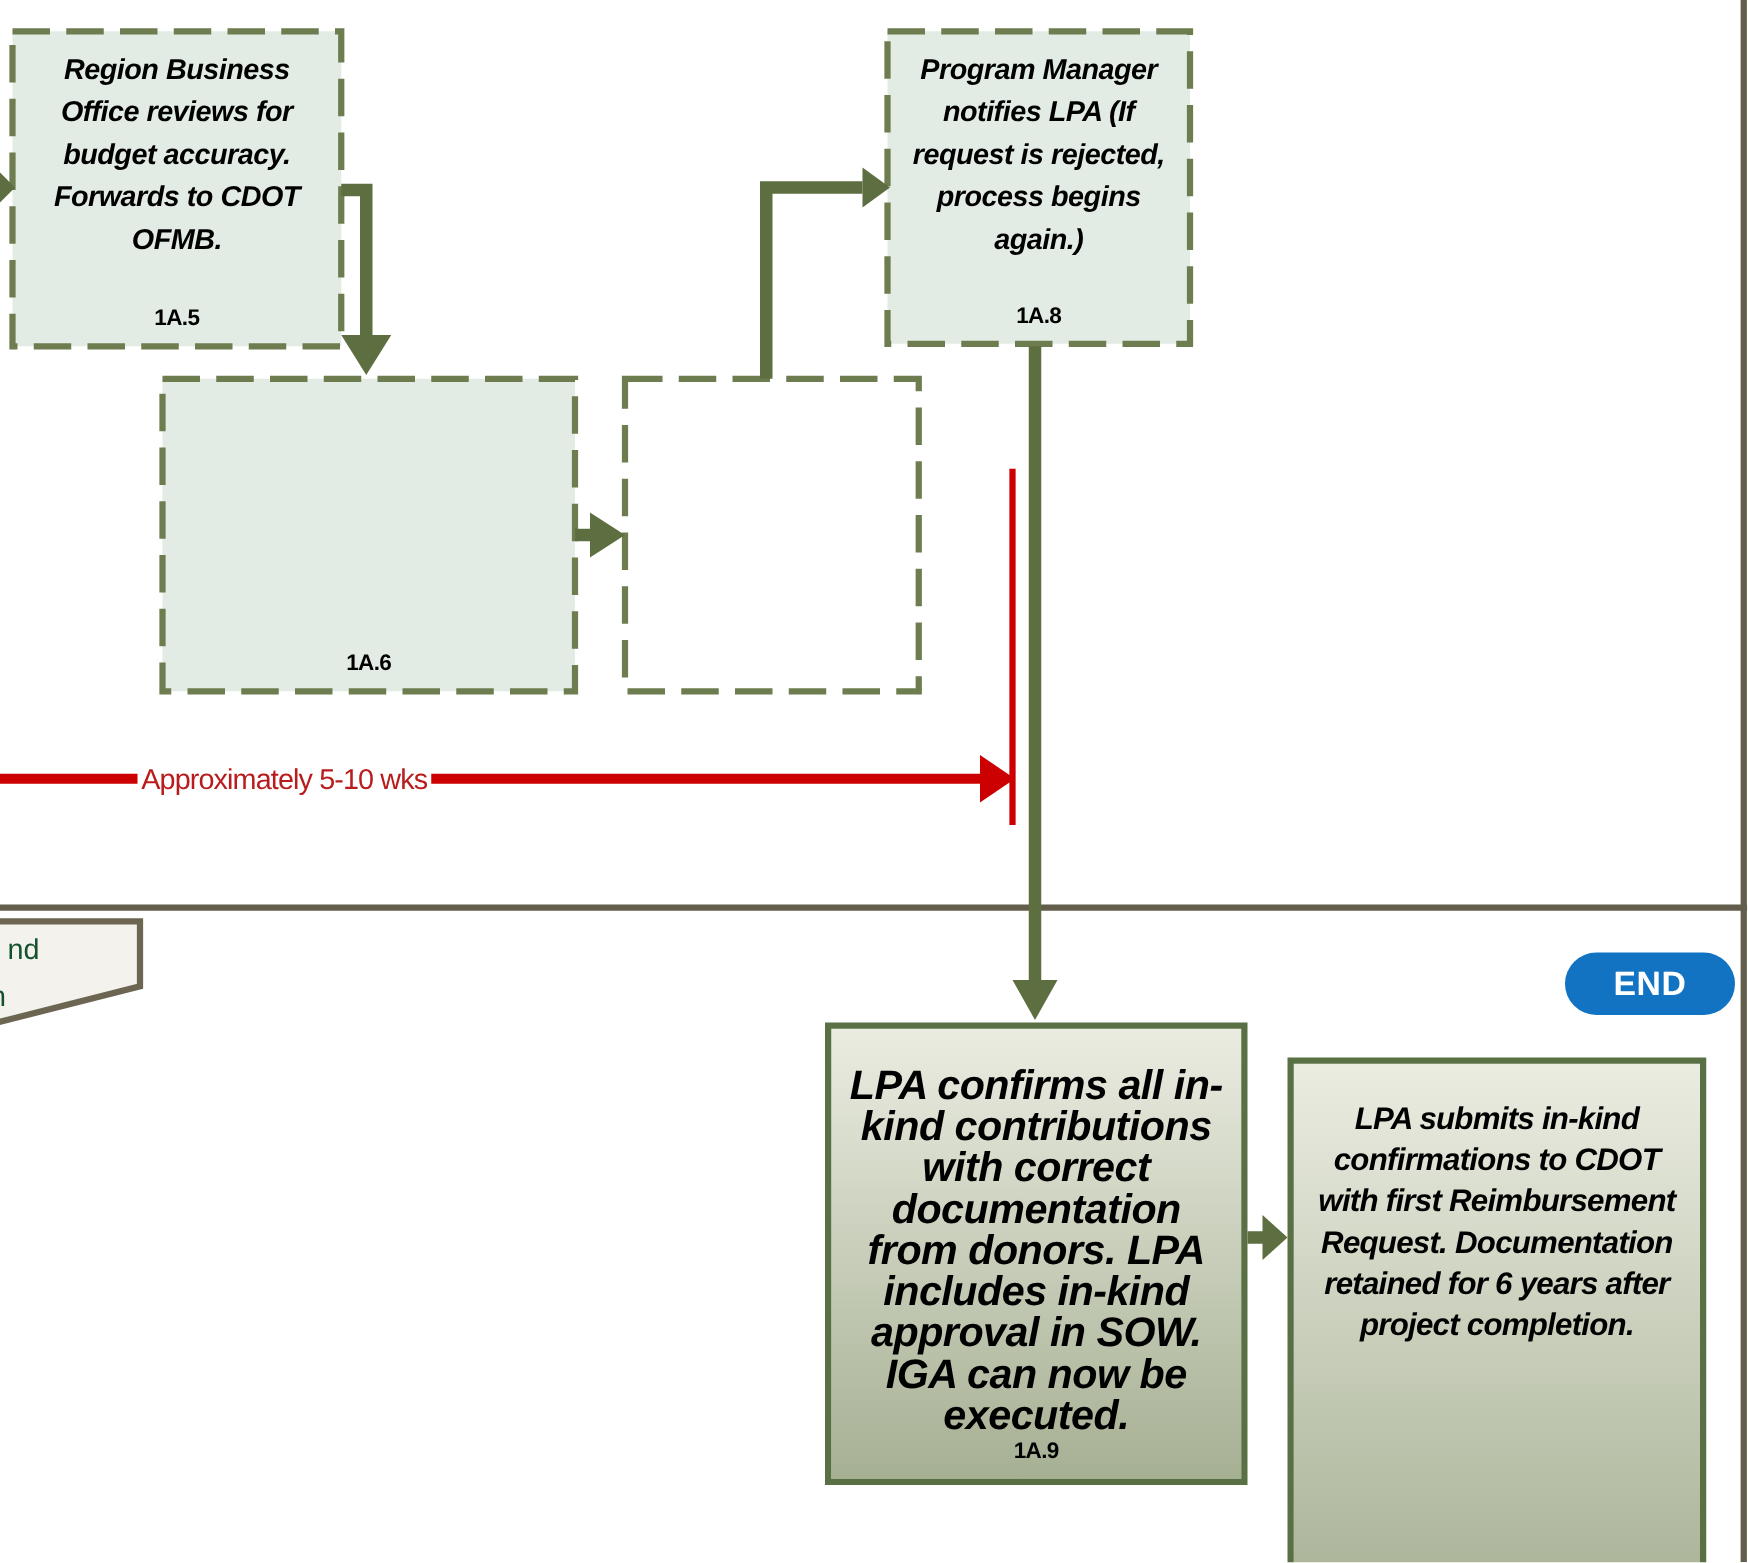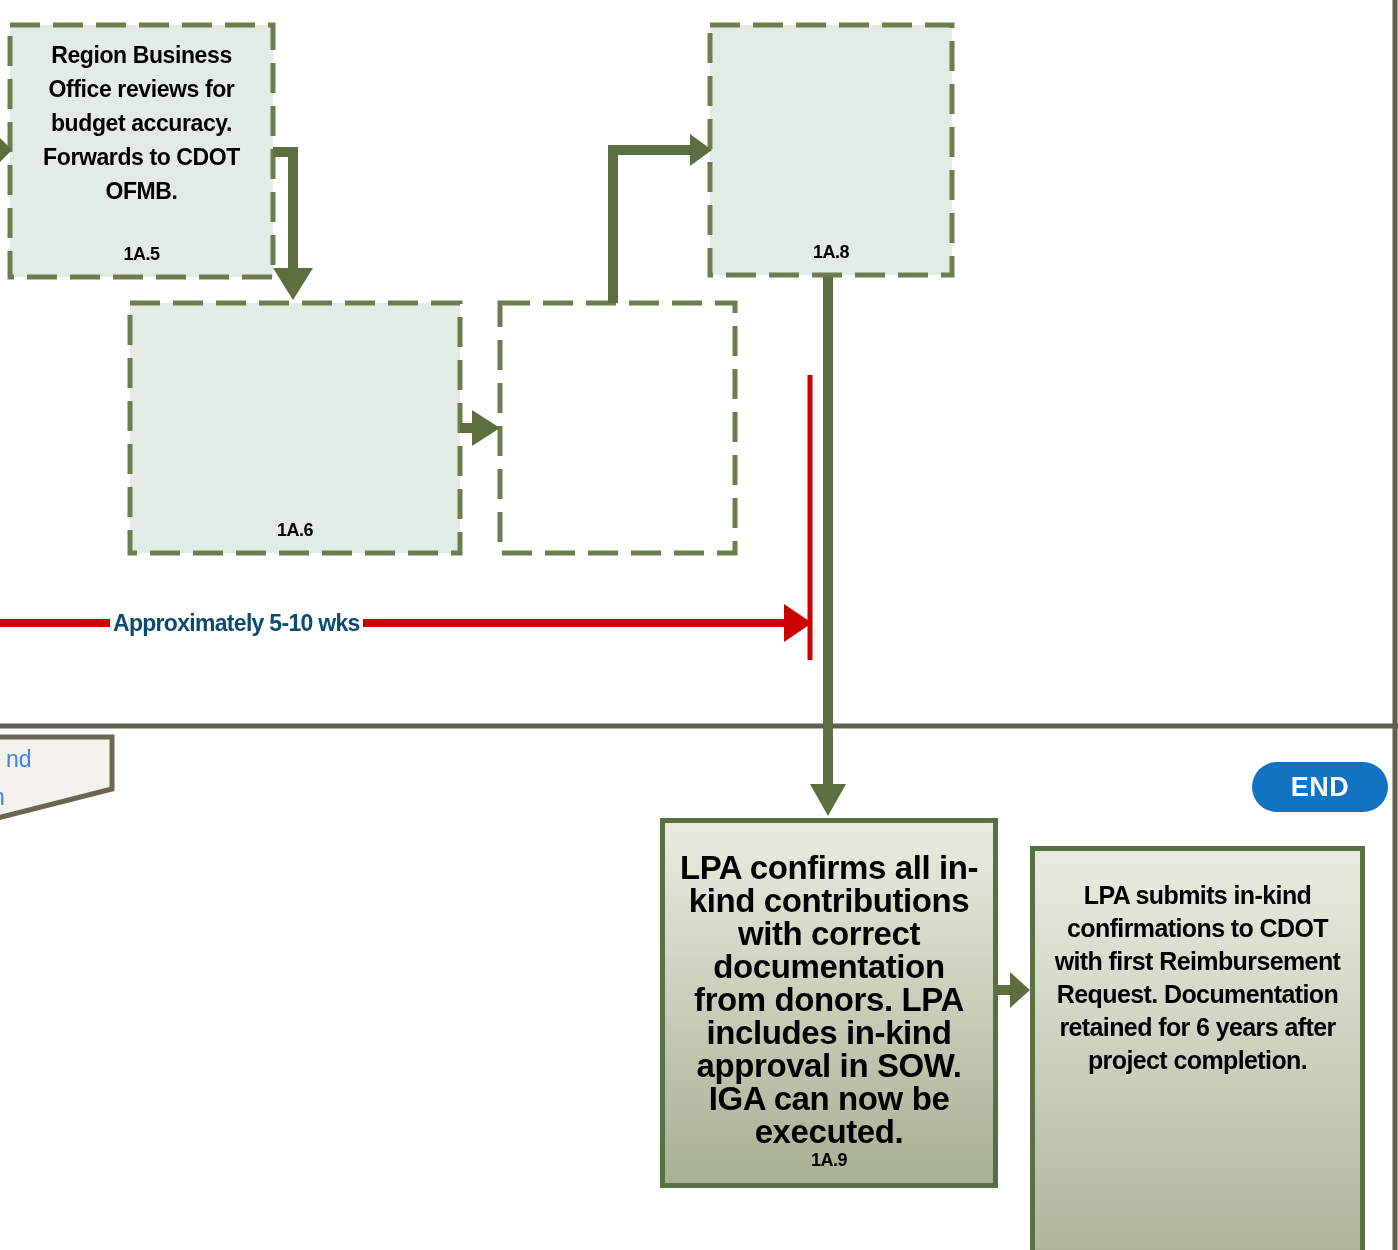--- a/index.html
+++ b/index.html
@@ -8,20 +8,21 @@
     overflow:hidden;font-family:"Liberation Sans",sans-serif;
   }
   svg.layer{position:absolute;left:0;top:0;z-index:2;pointer-events:none;}
   .box{
     position:absolute;z-index:1;display:flex;flex-direction:column;align-items:center;
     text-align:center;box-sizing:border-box;color:#000;
   }
   .box .body{
     padding:13px 13px 0 13px;font-size:23px;line-height:34px;font-weight:bold;
     letter-spacing:-0.4px;
+    font-style:italic;
   }
   .box .tag{margin-top:auto;padding-bottom:12px;font-size:18px;font-weight:bold;letter-spacing:-0.5px;}
   .dashedbox{background:#e3ece4;}
   .solidbox{
     background:linear-gradient(#eaece1,#a6b093);
     border:5px solid #597044;
   }
   .solidbox .body{font-size:33px;line-height:33px;padding-top:28px;}
   .b5{left:10px;top:25px;width:263px;height:252px;}
   .b6{left:130px;top:303px;width:330px;height:250px;}
@@ -30,40 +31,41 @@
   .b9{left:660px;top:818px;width:338px;height:370px;}
   .b10{left:1030px;top:846px;width:335px;height:454px;}
   .b10 .body{font-size:25px;letter-spacing:-0.6px;}
   .endpill{
     position:absolute;z-index:3;left:1252px;top:762px;width:136px;height:50px;
     background:#1173c1;border-radius:26px;color:#fff;font-weight:bold;font-size:27px;
     display:flex;align-items:center;justify-content:center;letter-spacing:0.5px;text-align:center;
   }
   .timeline-label{
     position:absolute;z-index:3;left:110px;top:608px;background:#ffffff;
-    color:#0c4a6e;font-weight:bold;font-size:23px;letter-spacing:-0.7px;padding:0 3px;
+    color:#b91c1c;font-weight:normal;font-size:23px;letter-spacing:-0.7px;padding:0 3px;
     line-height:30px;
   }
-  .frag{position:absolute;z-index:3;font-size:23px;color:#3b82f6;line-height:26px;}
+  .frag{position:absolute;z-index:3;font-size:23px;color:#14532d;line-height:26px;}
   .frag1{left:6px;top:746px;}
   .frag2{left:-8px;top:784px;}
 </style>
 </head>
 <body>
 
 <div class="canvas">
 
   <div class="box dashedbox b5">
     <div class="body">Region Business Office reviews for budget accuracy.  Forwards to CDOT OFMB.</div>
     <div class="tag">1A.5</div>
   </div>
   <div class="box dashedbox b6">
     <div class="tag">1A.6</div>
   </div>
   <div class="box dashedbox b8">
+    <div class="body">Program Manager notifies LPA (If request is rejected, process begins again.)</div>
     <div class="tag">1A.8</div>
   </div>
 
   <div class="box solidbox b9">
     <div class="body">LPA confirms all in-kind contributions with correct documentation from donors. LPA includes in-kind approval in SOW.  IGA can now be executed.</div>
     <div class="tag">1A.9</div>
   </div>
   <div class="box solidbox b10">
     <div class="body">LPA submits in-kind confirmations to CDOT with first Reimbursement Request.  Documentation retained for 6 years after project completion.</div>
     <div class="tag">1A.10</div>

